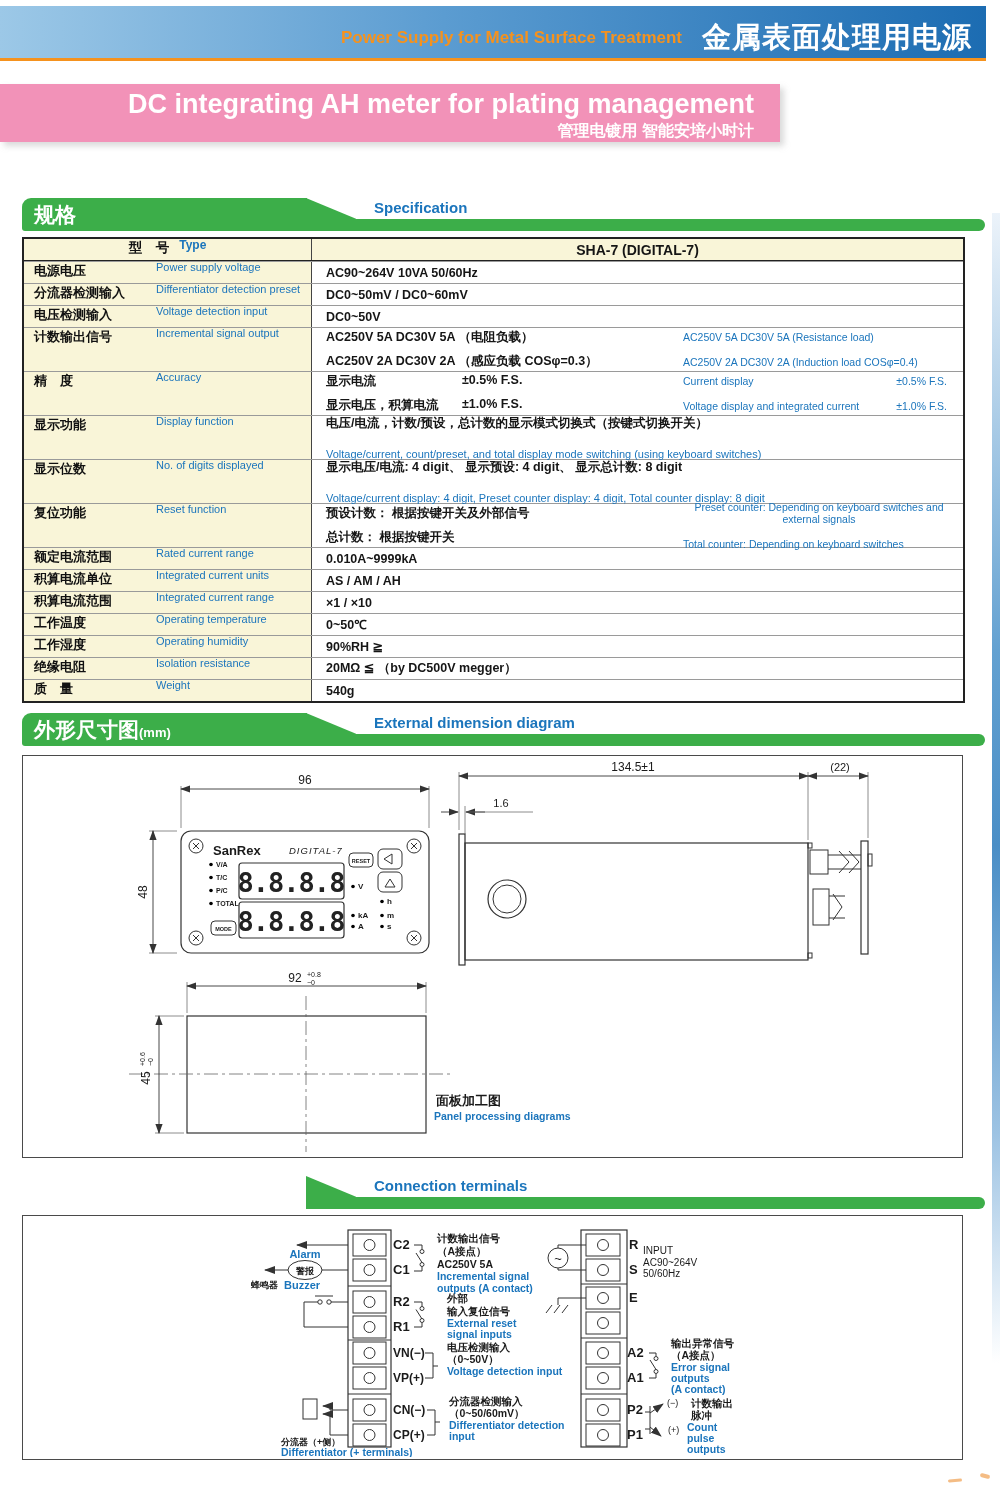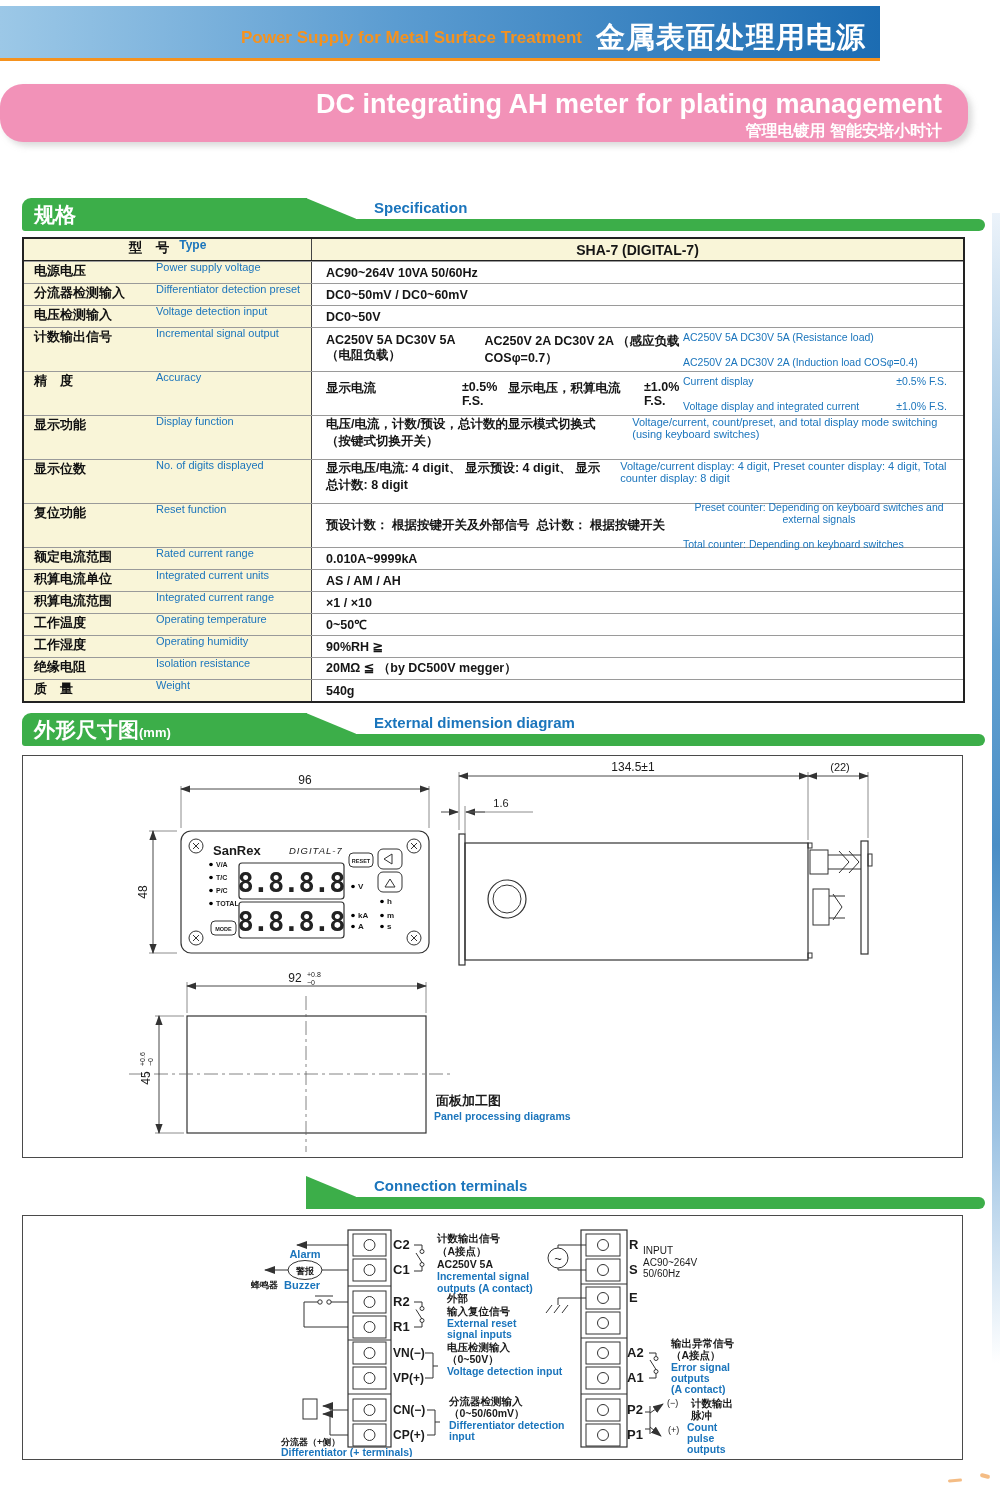--- a/index.html
+++ b/index.html
@@ -1,30 +1,30 @@
 <!DOCTYPE html>
 <html><head>
 <meta charset="utf-8">
 <style>
   html,body{margin:0;padding:0;background:#fff;}
   .page{position:relative;width:1000px;height:1487px;background:#fff;overflow:hidden;
         font-family:"Liberation Sans",sans-serif;color:#1a1a1a;}
 
   
-  .top-banner{position:absolute;left:0;top:6px;width:880px;height:55px;box-sizing:border-box;
+  .top-banner{position:absolute;left:0;top:6px;width:986px;height:55px;box-sizing:border-box;
     background:linear-gradient(90deg,#9cc8e7 0%,#5b9cd1 45%,#1c6cb2 100%);
     border-bottom:3px solid #f5921e;display:flex;justify-content:flex-end;align-items:flex-end;
-    gap:14px;padding:4px 14px 4px 0;}
+    gap:20px;padding:4px 14px 4px 0;}
   .top-banner .en{color:#f5921e;font-weight:bold;font-size:17px;padding-bottom:6px;}
   .top-banner .zh{color:#fff;font-weight:bold;font-size:29px;line-height:1.1;letter-spacing:1px;}
 
   
-  .pink-banner{position:absolute;left:0;top:84px;width:968px;height:58px;box-sizing:border-box;
+  .pink-banner{position:absolute;left:0;top:84px;width:780px;height:58px;box-sizing:border-box;
     background:#f292b8;color:#fff;text-align:right;padding:5px 26px 0 0;
-    box-shadow:4px 4px 6px rgba(150,150,150,.35);border-radius:23px;}
+    box-shadow:4px 4px 6px rgba(150,150,150,.35);}
   .pink-banner .t1{font-size:27px;font-weight:bold;line-height:31px;}
   .pink-banner .t2{font-size:16px;font-weight:bold;line-height:21px;}
 
   
   .edge-stripe{position:absolute;right:0;top:213px;width:8px;height:1150px;
     background:linear-gradient(180deg,#ecf3fa 0%,#63a1d1 38%,#4a8ec6 55%,#9dc3e3 80%,#ffffff 100%);}
 
   
   .sec{position:absolute;left:22px;width:963px;height:33px;}
   .sec .block{position:absolute;left:0;top:0;width:285px;height:33px;background:#3cae49;
@@ -48,24 +48,24 @@
   .td.label{width:288px;background:#f9f5d8;border-right:1.5px solid #444;display:flex;
     align-items:flex-start;padding-left:10px;}
   .td.label .zh{font-weight:bold;font-size:13px;color:#111;width:122px;flex:none;}
   .td.label .en{color:#1b75bc;font-size:11px;line-height:1.05;}
   .td.value{flex:1;display:flex;align-items:center;padding-left:14px;font-size:12.5px;
     font-weight:bold;color:#151515;}
   .th .td.label{justify-content:center;padding-left:0;background:transparent;}
   .th .td.label .zh{width:auto;margin-right:10px;font-size:13.5px;}
   .th .td.label .en{font-size:12px;font-weight:bold;}
   .th .td.value{justify-content:center;padding-left:0;font-size:14px;background:transparent;}
-  .td.value.stack{flex-direction:row;align-items:flex-start;justify-content:center;gap:16px;}
+  .td.value.stack{flex-direction:column;align-items:flex-start;justify-content:center;gap:16px;text-align:center;}
   .td.value.stack .en-line{color:#1b75bc;font-weight:normal;font-size:11px;}
   .td.value.cols{padding-right:8px;}
-  .col-zh{flex:1;display:flex;justify-content:flex-start;gap:7px;}
+  .col-zh{flex:1;display:flex;flex-direction:column;justify-content:flex-end;gap:7px;}
   .col-en{width:272px;flex:none;display:flex;flex-direction:column;justify-content:center;gap:13px;
     color:#1b75bc;font-weight:normal;font-size:10.5px;line-height:1.15;}
   .acc{display:flex;}
   .acc .acc-l{width:136px;flex:none;}
   .col-en .acc{justify-content:space-between;padding-right:8px;}
   .col-en .center{text-align:center;}
 
   
   .box{position:absolute;left:22px;border:1.5px solid #4a4a4a;background:#fff;box-sizing:border-box;}
   #dim-box{top:755px;width:941px;height:403px;}
@@ -139,21 +139,21 @@
       <div class="td value">DC0~50V</div>
     </div>
     <div class="tr h2">
       <div class="td label">
           <span class="zh">计数输出信号</span>
           <span class="en">Incremental signal output</span>
         </div>
       <div class="td value cols">
         <div class="col-zh">
             <div>AC250V 5A  DC30V 5A （电阻负载）</div>
-            <div>AC250V 2A  DC30V 2A （感应负载 COSφ=0.7）</div>
+            <div>AC250V 2A  DC30V 2A （感应负载 COSφ=0.3）</div>
           </div>
         <div class="col-en">
             <div>AC250V 5A  DC30V 5A (Resistance load)</div>
             <div>AC250V 2A  DC30V 2A (Induction load  COSφ=0.4)</div>
           </div>
       </div>
     </div>
     <div class="tr h2">
       <div class="td label">
           <span class="zh">精　度</span>

